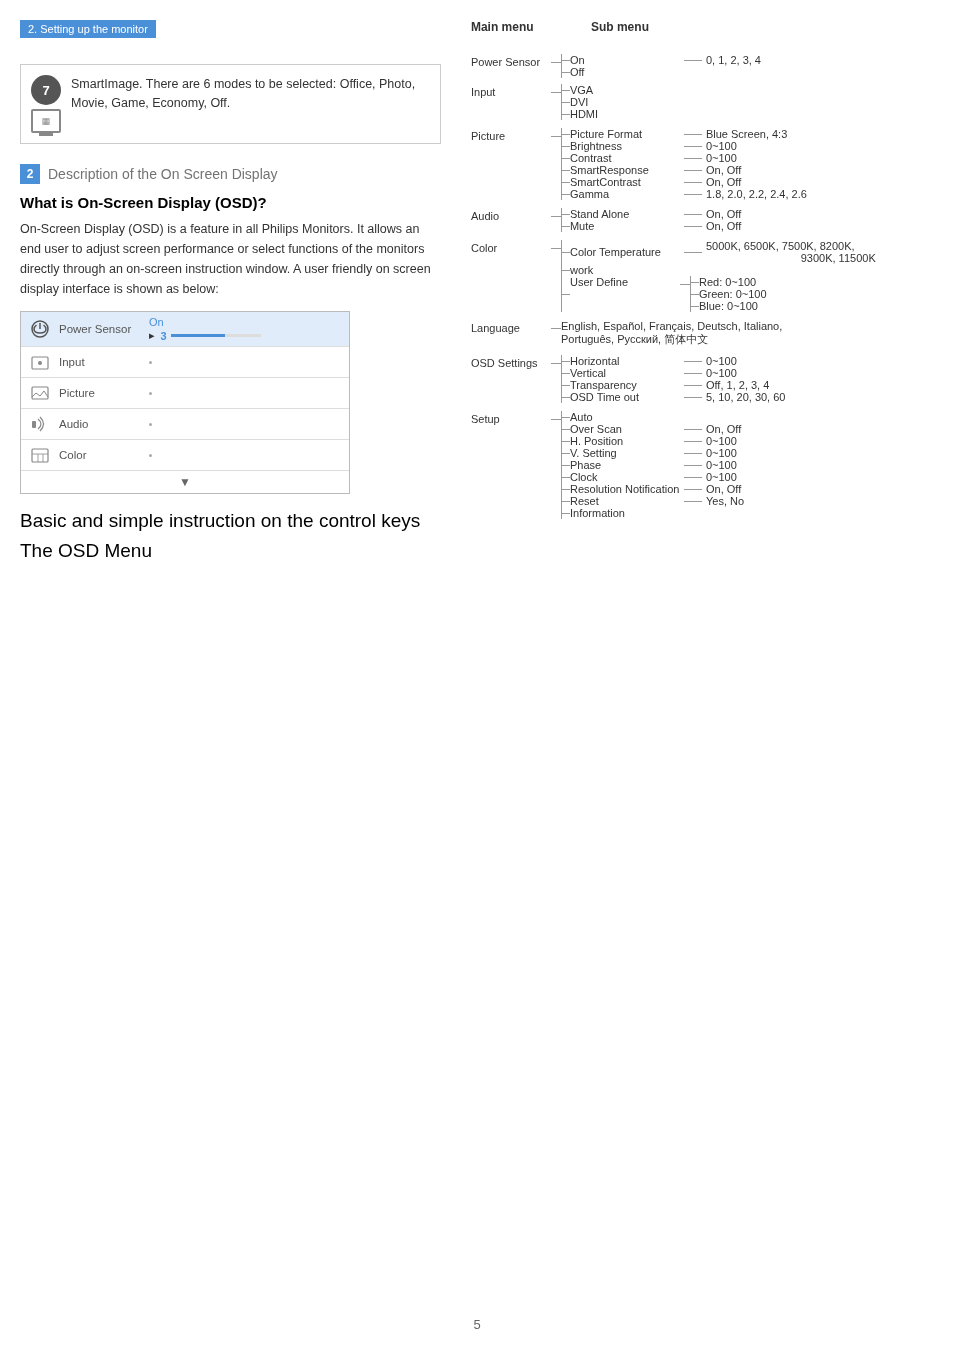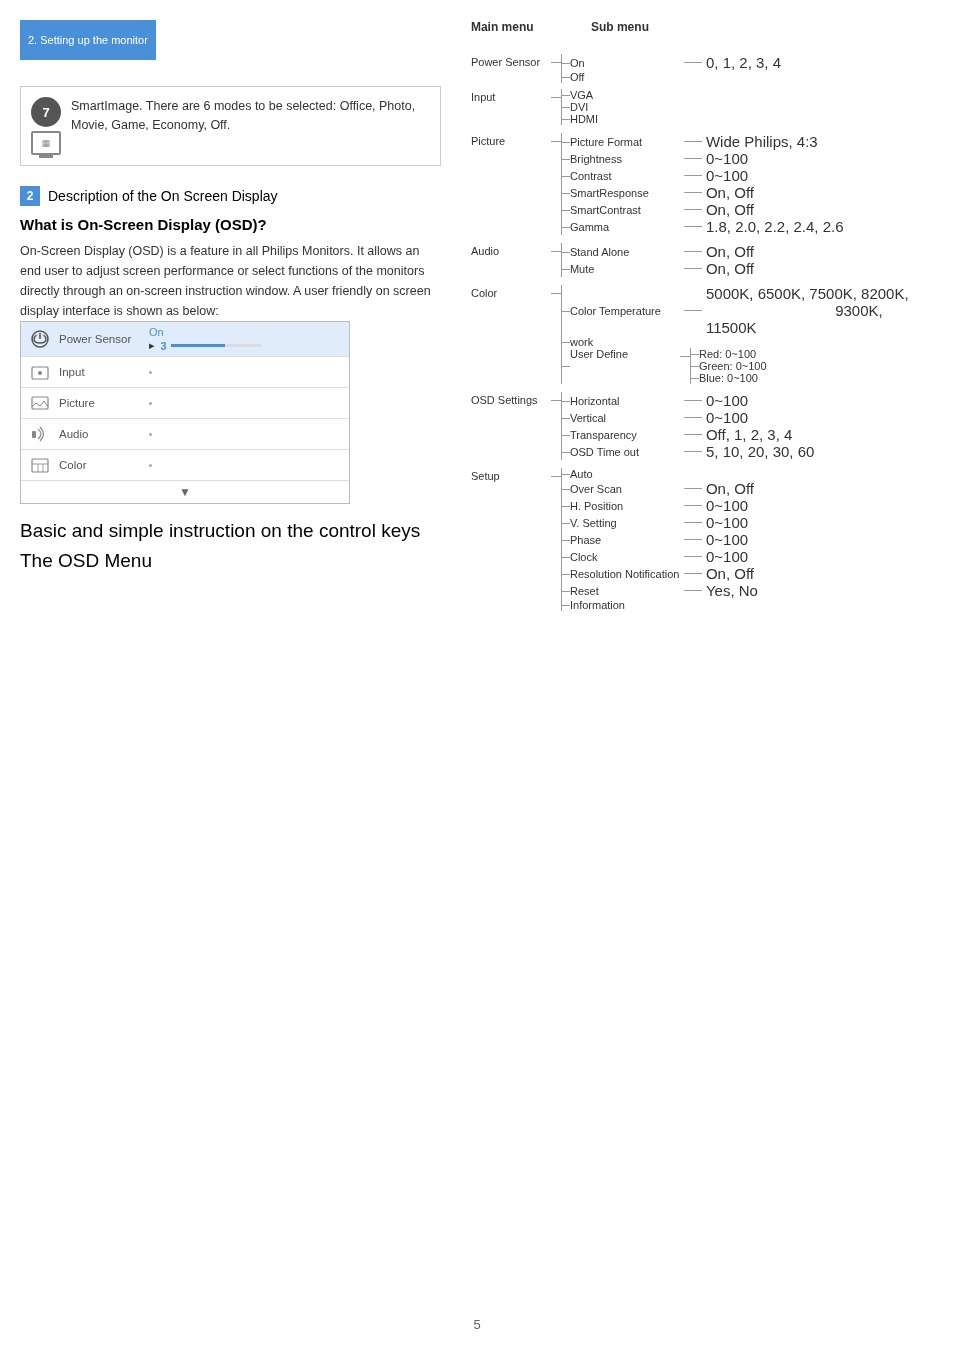--- a/index.html
+++ b/index.html
@@ -30,21 +30,21 @@
     .right-col {
       width: 494px;
       padding-left: 10px;
     }
 
     
     .section-header {
       background: #4a90d9;
       color: #fff;
       font-size: 11px;
-      padding: 14px 8px;
+      padding: 3px 8px;
       margin-bottom: 12px;
       display: inline-block;
     }
 
     
     .smartimage-box {
       display: flex;
       align-items: flex-start;
       border: 1px solid #ccc;
       padding: 10px;
@@ -107,21 +107,21 @@
       height: 20px;
       display: inline-flex;
       align-items: center;
       justify-content: center;
       margin-right: 8px;
       flex-shrink: 0;
     }
     .section2-heading h2 {
       font-size: 14px;
       font-weight: normal;
-      color: #000000;
+      color: #737373;
     }
 
     .subsection-title {
       font-size: 15px;
       font-weight: bold;
       color: #000;
       margin-bottom: 8px;
     }
 
     .body-text {
@@ -261,40 +261,40 @@
       flex-shrink: 0;
     }
     .tree-dash {
       width: 18px;
       height: 1px;
       background: #999;
       margin: 0 4px;
       flex-shrink: 0;
     }
     .tree-values {
-      font-size: 15px;
+      font-size: 11px;
       color: #333;
     }
     .tree-sub-sub-item {
       display: flex;
       align-items: center;
       position: relative;
       padding-left: 8px;
     }
     .tree-sub-sub-item::before {
       content: '';
       position: absolute;
       left: 0;
       top: 50%;
       width: 8px;
       height: 1px;
       background: #999;
     }
     .mb8 { margin-bottom: 8px; }
-    .mb12 { margin-bottom: 0; }
+    .mb12 { margin-bottom: 12px; }
     .mb16 { margin-bottom: 16px; }
   </style>
 </head>
 <body>
 
 <div class="page-container">
 
   <div class="left-col">
 
     <div style="margin-bottom:14px;">
@@ -469,21 +469,21 @@
     </div>
 
     <div class="tree-main-item mb8">
       <div class="tree-main-label">Picture</div>
       <div style="display:flex;align-items:flex-start;">
         <div style="width:10px;height:1px;background:#999;margin-top:8px;flex-shrink:0;"></div>
         <div style="border-left:1px solid #999;padding-left:0;display:flex;flex-direction:column;">
           <div class="tree-sub-item">
             <span class="tree-sub-name">Picture Format</span>
             <span class="tree-dash" style="display:inline-block;"></span>
-            <span class="tree-values">Wide Philips, 4:3</span>
+            <span class="tree-values">Blue Screen, 4:3</span>
           </div>
           <div class="tree-sub-item">
             <span class="tree-sub-name">Brightness</span>
             <span class="tree-dash" style="display:inline-block;"></span>
             <span class="tree-values">0~100</span>
           </div>
           <div class="tree-sub-item">
             <span class="tree-sub-name">Contrast</span>
             <span class="tree-dash" style="display:inline-block;"></span>
             <span class="tree-values">0~100</span>
@@ -553,20 +553,30 @@
                 <div class="tree-sub-sub-item">
                   <span style="font-size:11px;">Blue: 0~100</span>
                 </div>
               </div>
             </div>
           </div>
         </div>
       </div>
     </div>
 
+    <div class="tree-main-item mb8">
+      <div class="tree-main-label">Language</div>
+      <div style="display:flex;align-items:flex-start;">
+        <div style="width:10px;height:1px;background:#999;margin-top:8px;flex-shrink:0;"></div>
+        <div style="display:flex;flex-direction:column;">
+          <span style="font-size:11px;color:#333;">English, Español, Français, Deutsch, Italiano,</span>
+          <span style="font-size:11px;color:#333;">Português, Русский, 简体中文</span>
+        </div>
+      </div>
+    </div>
 
     <div class="tree-main-item mb8">
       <div class="tree-main-label">OSD Settings</div>
       <div style="display:flex;align-items:flex-start;">
         <div style="width:10px;height:1px;background:#999;margin-top:8px;flex-shrink:0;"></div>
         <div style="border-left:1px solid #999;padding-left:0;display:flex;flex-direction:column;">
           <div class="tree-sub-item">
             <span class="tree-sub-name">Horizontal</span>
             <span class="tree-dash" style="display:inline-block;"></span>
             <span class="tree-values">0~100</span>

